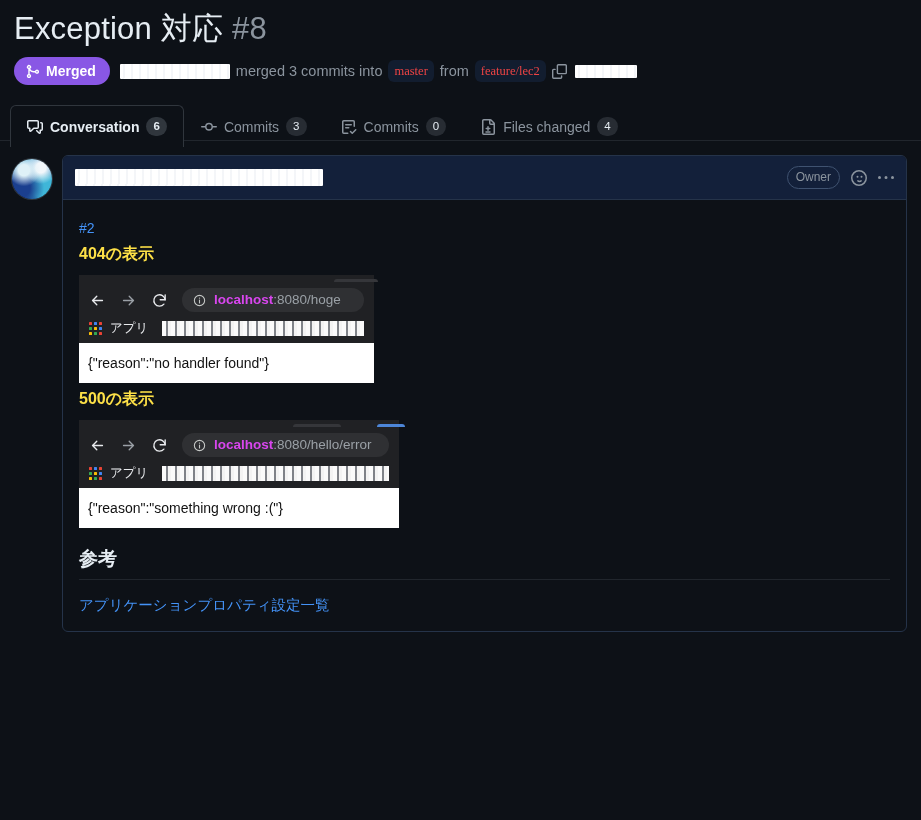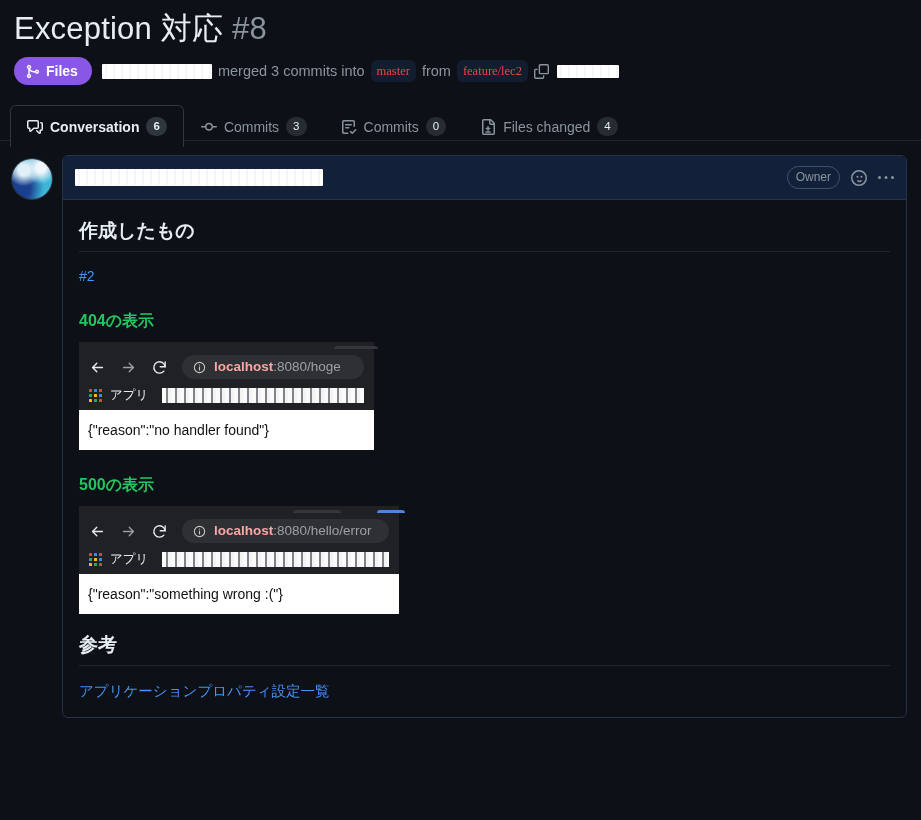--- a/index.html
+++ b/index.html
@@ -187,23 +187,23 @@
     color: #e6edf3;
     font-weight: bold;
     margin: 18px 0 0 0;
     padding-bottom: 7px;
     border-bottom: 1px solid #21262d;
     line-height: 26px;
   }
   h3.md.first { margin-top: 14px; }
   h4.md {
     font-size: 16px;
-    color: #22c55e;
+    color: #fde047;
     font-weight: bold;
-    margin: 24px 0 10px 0;
+    margin: 5px 0 10px 0;
     line-height: 22px;
   }
   a.md-link {
     color: #4493f8;
     font-size: 14px;
     text-decoration: none;
     display: inline-block;
     margin: 14px 0 0 0;
     line-height: 20px;
   }
@@ -244,21 +244,21 @@
     padding: 0 11px;
     overflow: hidden;
   }
   .urlbar .info { color:#c4c7c5; display:flex; align-items:center; flex:none; }
   .urlbar .url {
     font-size: 13.5px;
     color: #9aa0a6;
     white-space: nowrap;
     line-height: 18px;
   }
-  .urlbar .url b { color: #fca5a5; font-weight: 600; }
+  .urlbar .url b { color: #d946ef; font-weight: 600; }
   .bookmarks {
     display: flex;
     align-items: center;
     gap: 8px;
     padding: 3px 10px 6px 10px;
     position: relative;
     overflow: hidden;
   }
   .apps-grid {
     width: 13px; height: 13px;
@@ -299,21 +299,21 @@
     <span class="num">#8</span>
   </div>
 
   <div class="subhead">
     <span class="state-badge">
       <span>
         <svg width="15" height="15" viewBox="0 0 16 16" fill="currentColor" aria-hidden="true">
           <path d="M5.45 5.154A4.25 4.25 0 0 0 9.25 7.5h1.378a2.251 2.251 0 1 1 0 1.5H9.25A5.734 5.734 0 0 1 5 7.123v3.505a2.25 2.25 0 1 1-1.5 0V5.372a2.25 2.25 0 1 1 1.95-.218ZM4.25 13.5a.75.75 0 1 0 0-1.5.75.75 0 0 0 0 1.5Zm8.5-4.5a.75.75 0 1 0 0-1.5.75.75 0 0 0 0 1.5ZM5 3.25a.75.75 0 1 0 0 .005V3.25Z"></path>
         </svg>
       </span>
-      <span>Files</span>
+      <span>Merged</span>
     </span>
 
     <span class="meta-line">
       <span class="redact u1"></span>
       <span>merged 3 commits into</span>
       <span class="branch">master</span>
       <span>from</span>
       <span class="branch">feature/lec2</span>
       <span class="copy-ico">
         <svg width="15" height="15" viewBox="0 0 16 16" fill="currentColor" aria-hidden="true">
@@ -386,21 +386,20 @@
           <span class="icon-btn">
             <svg width="16" height="16" viewBox="0 0 16 16" fill="currentColor" aria-hidden="true">
               <path d="M8 9a1.5 1.5 0 1 0 0-3 1.5 1.5 0 0 0 0 3ZM1.5 9a1.5 1.5 0 1 0 0-3 1.5 1.5 0 0 0 0 3Zm13 0a1.5 1.5 0 1 0 0-3 1.5 1.5 0 0 0 0 3Z"></path>
             </svg>
           </span>
         </span>
       </div>
 
       <div class="comment-body">
 
-        <h3 class="md first">作成したもの</h3>
         <a class="md-link" href="#">#2</a>
 
 
         <h4 class="md">404の表示</h4>
 
         
         <div class="shot" style="width:295px;">
           <div class="tabstrip">
             <span class="tabpiece" style="right:-4px;width:44px;"></span>
           </div>

